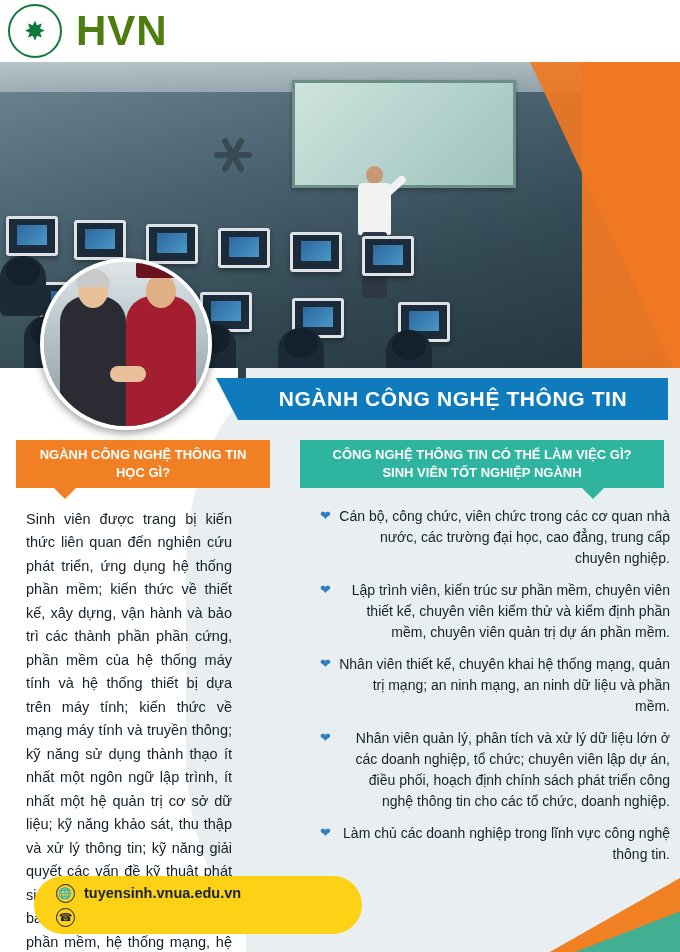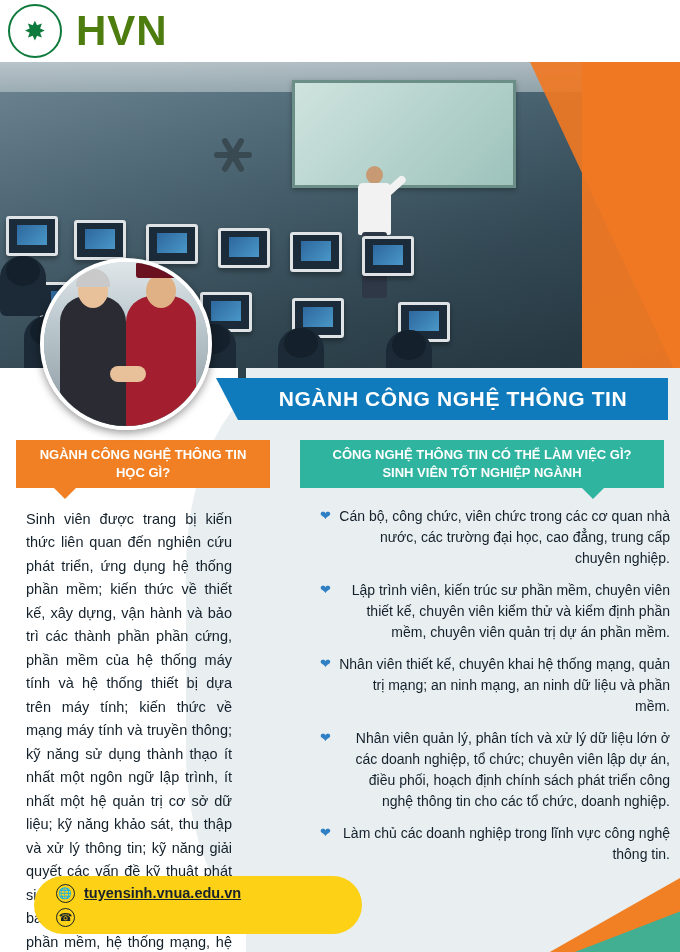--- a/index.html
+++ b/index.html
@@ -240,21 +240,21 @@
     display: flex; flex-direction: column; justify-content: center;
     padding-left: 22px;
   }
   .footer-line { display:flex; align-items:center; height: 24px; }
   .footer-line .ic {
     width: 19px; height:19px; border-radius:50%;
     border: 1.6px solid #17222b; color:#17222b;
     display:flex; align-items:center; justify-content:center;
     font-size: 11px; margin-right: 9px; flex:none;
   }
-  .footer-line .tx { font-size: 14.5px; font-weight: bold; color:#17222b;text-decoration:underline; }
+  .footer-line .tx { font-size: 14.5px; font-weight: bold; color:#17222b; }
   .footer-deco {
     position:absolute; right:0; bottom:0; width: 210px; height: 74px;
     background: #f08023; z-index: 6;
     clip-path: polygon(38% 100%, 100% 0, 100% 100%);
   }
   .footer-deco2 {
     position:absolute; right:0; bottom:0; width: 150px; height: 52px;
     background: #2fb4a0; z-index: 6;
     clip-path: polygon(30% 100%, 100% 22%, 100% 100%);
     opacity: .9;

